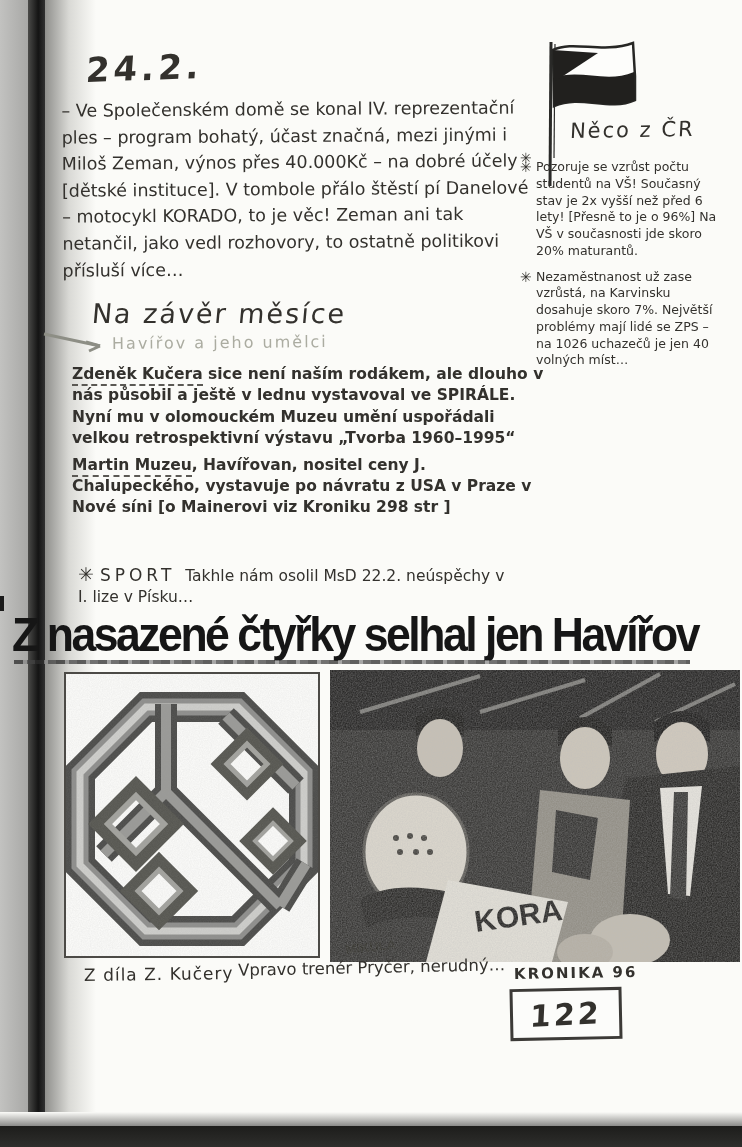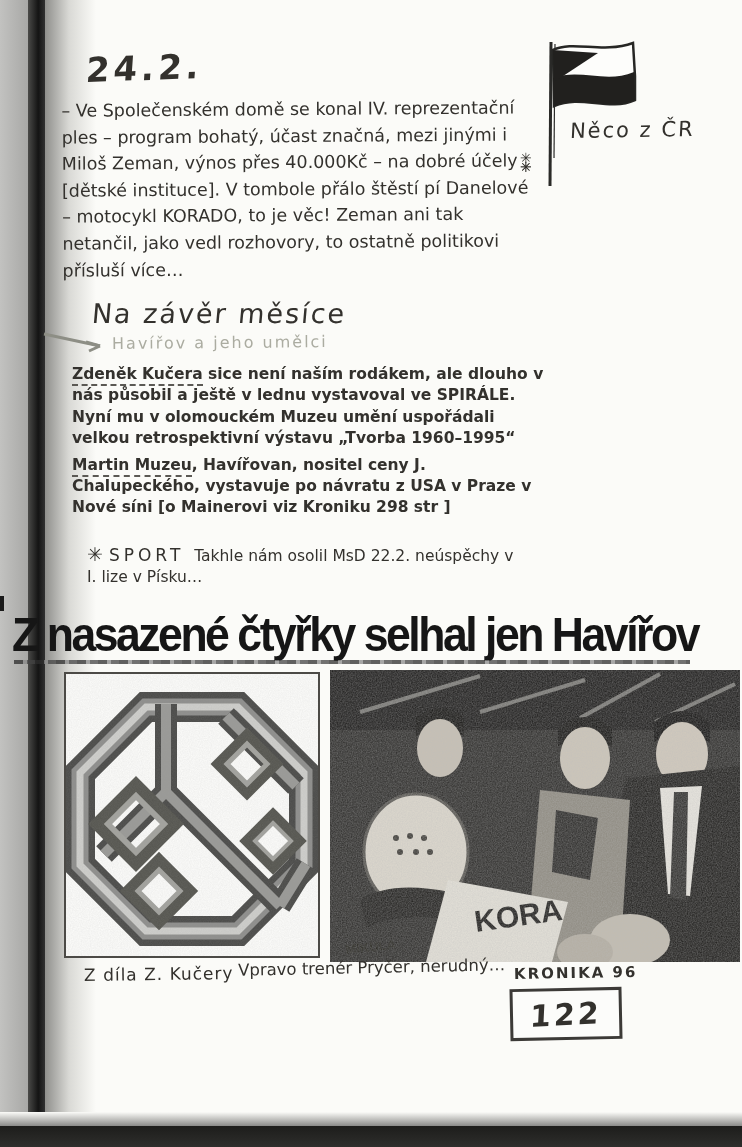--- a/index.html
+++ b/index.html
@@ -18,21 +18,21 @@
   
   .hand{font-family:"DejaVu Sans",sans-serif;color:#33312d;}
   .date-heading{left:86px;top:48px;font-size:34px;letter-spacing:4px;transform:rotate(-2deg) skewX(-6deg);font-weight:bold;}
   .entry{left:62px;top:96px;width:480px;font-size:17.5px;line-height:1.52;transform:rotate(-0.4deg);}
   .section-heading{left:92px;top:298px;font-size:27px;letter-spacing:2px;transform:skewX(-5deg);}
   .faint-sub{left:112px;top:333px;font-size:16px;letter-spacing:2px;color:#abaca1;transform:rotate(-0.5deg);}
   .arrow-wrap{left:42px;top:328px;}
   .artists{left:72px;top:364px;width:478px;font-size:15.5px;line-height:1.38;font-weight:bold;}
   .artists p{margin:0 0 5px 0;}
   .artist-name{border-bottom:2px dashed #5b5954;padding-bottom:1px;}
-  .sport-note{left:78px;top:542px;width:440px;font-size:15.5px;line-height:1.3;margin-left:9px;}
+  .sport-note{left:78px;top:562px;width:440px;font-size:15.5px;line-height:1.3;}
   .sport-marker{font-size:19px;margin-right:6px;}
   .sport-label{letter-spacing:4px;font-size:17px;}
 
   
   .flag-wrap{left:536px;top:38px;}
   .sidebar-title{left:570px;top:118px;font-size:21px;letter-spacing:2px;transform:rotate(-1deg) skewX(-4deg);}
   .bullets{left:520px;top:150px;width:205px;font-size:12.5px;line-height:1.34;}
   .bullets .bullet{margin:0 0 9px 0;position:relative;padding-left:16px;}
   .bullet-marker{position:absolute;left:0;top:-1px;font-size:14px;}
 
@@ -89,22 +89,22 @@
       <line x1="15" y1="4" x2="14" y2="148" stroke="#2a2a28" stroke-width="3"></line>
       <line x1="19" y1="6" x2="18" y2="120" stroke="#2a2a28" stroke-width="1.2"></line>
       <path d="M17 12 C 38 2, 66 16, 97 5 L 99 38 L 99 62 C 72 74, 46 56, 18 68 Z" fill="#fdfdfb" stroke="#262624" stroke-width="2.5"></path>
       <path d="M17 40 C 44 30, 70 46, 98 34 L 99 62 C 72 74, 46 56, 18 68 Z" fill="#21201e"></path>
       <path d="M17 12 L62 15 L18 44 Z" fill="#21201e"></path>
     </svg>
   </div>
   <div class="abs hand sidebar-title">Něco z ČR</div>
   <div class="abs hand bullets">
     <p class="bullet"><span class="bullet-marker">✳</span></p>
-    <p class="bullet"><span class="bullet-marker">✳</span></p>
-    <p class="bullet"><span class="bullet-marker">✳</span></p>
+    <p class="bullet"><span class="bullet-marker">✳</span><span>Pozoruje se vzrůst počtu studentů na VŠ! Současný stav je 2x vyšší než před 6 lety! [Přesně to je o 96%] Na VŠ v současnosti jde skoro 20% maturantů.</span></p>
+    <p class="bullet"><span class="bullet-marker">✳</span><span>Nezaměstnanost už zase vzrůstá, na Karvinsku dosahuje skoro 7%. Největší problémy mají lidé se ZPS – na 1026 uchazečů je jen 40 volných míst…</span></p>
   </div>
 
   <div class="abs kicker-sliver"></div>
   <div class="abs news headline">Z nasazené čtyřky selhal jen Havířov</div>
   <div class="abs headline-smudge"></div>
 
   <div class="abs artwork-frame">
     <svg width="252" height="282" viewBox="0 0 252 282">
       <defs>
         <filter id="grain" x="-5%" y="-5%" width="110%" height="110%">

